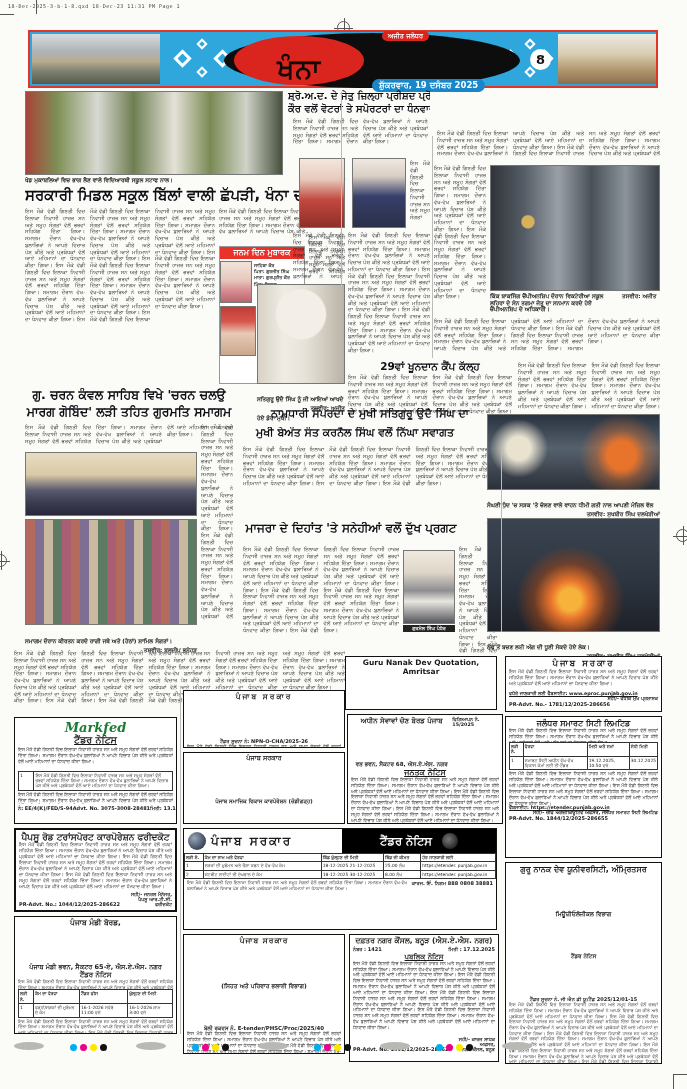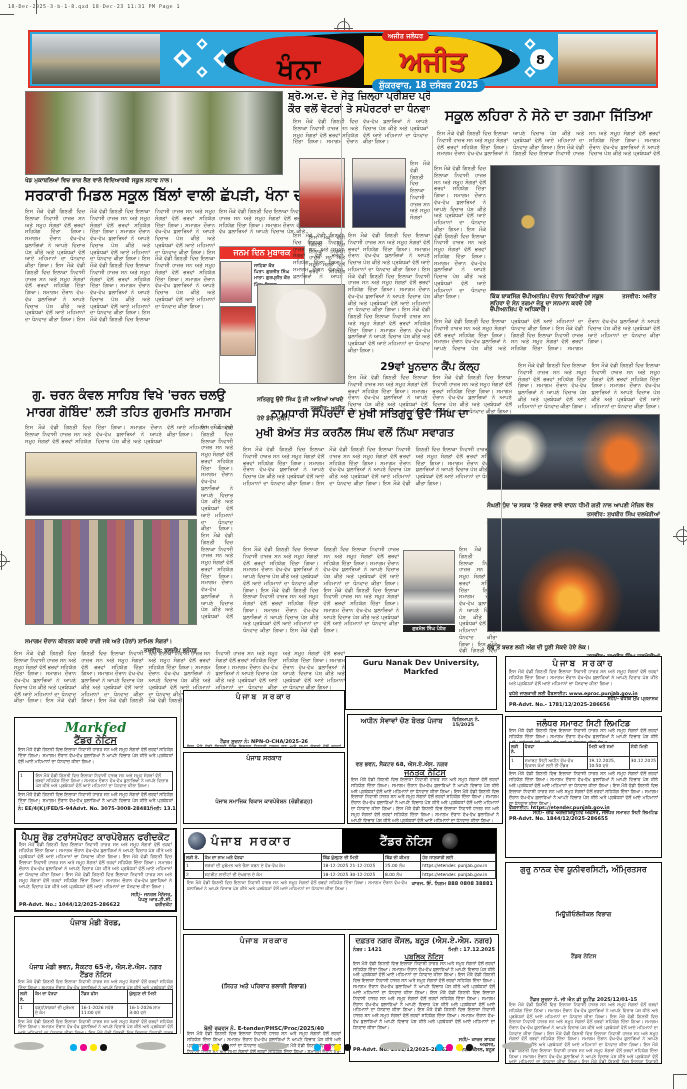--- a/index.html
+++ b/index.html
@@ -80,25 +80,22 @@
     <div class="abs diamond" style="left:186px;top:20px;"></div>
     <div class="abs diamond" style="left:474px;top:20px;"></div>
     <div class="abs diamond small" style="left:496px;top:8px;"></div>
     <div class="abs diamond small" style="left:496px;top:36px;"></div>
     <div class="abs diamond" style="left:508px;top:20px;"></div>
 
     <div class="abs oval" style="left:194px;top:1px;width:296px;height:55px;">
       <div class="abs oval-red" style="left:10px;top:3px;width:130px;height:49px;">
         <span class="city-txt">ਖੰਨਾ</span>
       </div>
-      <div class="abs oval-yellow" style="left:140px;top:3px;width:138px;height:49px;">
-        <span class="brand-txt">ਅਜੀਤ</span>
-      </div>
       <div class="abs brand-tag" style="left:158px;top:-2px;">ਅਜੀਤ ਜਲੰਧਰ</div>
-      <div class="abs date-strip" style="left:148px;top:46px;">ਸ਼ੁੱਕਰਵਾਰ, 18 ਦਸੰਬਰ 2025</div>
+      <div class="abs date-strip" style="left:148px;top:46px;">ਸ਼ੁੱਕਰਵਾਰ, 19 ਦਸੰਬਰ 2025</div>
     </div>
     <div class="abs pageno" style="left:500px;top:17px;">
       <span>8</span>
     </div>
   </div>
 
   <div class="abs ph" style="left:25px;top:91px;width:258px;height:84px;
        background:linear-gradient(90deg,#a8433a 0%,#7d8f55 12%,#d8d9d2 28%,#6f7f52 42%,#e4e2d8 58%,#7a8a54 72%,#cfd3c8 86%,#46503c 100%),linear-gradient(#9e4a40 0%,#9e4a40 18%,transparent 18%);"></div>
   <div class="abs" style="left:25px;top:177px;width:320px;display:flex;justify-content:space-between;">
     <span class="cap">ਖੇਡ ਮੁਕਾਬਲਿਆਂ ਵਿਚ ਭਾਗ ਲੈਣ ਵਾਲੇ ਵਿਦਿਆਰਥੀ ਸਕੂਲ ਸਟਾਫ ਨਾਲ।</span>
@@ -135,21 +132,20 @@
   <div class="abs hl" style="left:288px;top:103px;width:142px;font-size:10px;">ਕੌਰ ਵਲੋਂ ਵੋਟਰਾਂ ਤੇ ਸਪੋਰਟਰਾਂ ਦਾ ਧੰਨਵਾਦ</div>
   <div class="abs j" style="left:293px;top:118px;width:135px;height:38px;column-count:2;column-gap:5px;">ਇਸ ਮੌਕੇ ਵੱਡੀ ਗਿਣਤੀ ਵਿਚ ਇਲਾਕਾ ਨਿਵਾਸੀ ਹਾਜ਼ਰ ਸਨ ਅਤੇ ਸਮੂਹ ਸੰਗਤਾਂ ਵੱਲੋਂ ਭਰਵਾਂ ਸਹਿਯੋਗ ਦਿੱਤਾ ਗਿਆ। ਸਮਾਗਮ ਦੌਰਾਨ ਵੱਖ-ਵੱਖ ਬੁਲਾਰਿਆਂ ਨੇ ਆਪਣੇ ਵਿਚਾਰ ਪੇਸ਼ ਕੀਤੇ ਅਤੇ ਪ੍ਰਬੰਧਕਾਂ ਵੱਲੋਂ ਆਏ ਮਹਿਮਾਨਾਂ ਦਾ ਧੰਨਵਾਦ ਕੀਤਾ ਗਿਆ।</div>
   <div class="abs ph" style="left:299px;top:158px;width:46px;height:70px;
        background:linear-gradient(#f4e7df 0%,#e8c9bc 30%,#c2483f 60%,#8f2f2a 100%);"></div>
   <div class="abs ph" style="left:352px;top:158px;width:54px;height:70px;
        background:linear-gradient(#efe9e2 0%,#d9cfc4 25%,#37406b 55%,#2a2f49 100%);"></div>
   <div class="abs j" style="left:410px;top:160px;width:20px;height:66px;column-count:1;">ਇਸ ਮੌਕੇ ਵੱਡੀ ਗਿਣਤੀ ਵਿਚ ਇਲਾਕਾ ਨਿਵਾਸੀ ਹਾਜ਼ਰ ਸਨ ਅਤੇ ਸਮੂਹ ਸੰਗਤਾਂ ਵੱਲੋਂ ਭਰਵਾਂ ਸਹਿਯੋਗ ਦਿੱਤਾ ਗਿਆ। ਸਮਾਗਮ ਦੌਰਾਨ ਵੱਖ-ਵੱਖ ਬੁਲਾਰਿਆਂ ਨੇ ਆਪਣੇ ਵਿਚਾਰ ਪੇਸ਼ ਕੀਤੇ ਅਤੇ ਪ੍ਰਬੰਧਕਾਂ ਵੱਲੋਂ ਆਏ ਮਹਿਮਾਨਾਂ ਦਾ ਧੰਨਵਾਦ ਕੀਤਾ ਗਿਆ।</div>
   <div class="abs j" style="left:293px;top:232px;width:50px;height:48px;column-count:1;">ਇਸ ਮੌਕੇ ਵੱਡੀ ਗਿਣਤੀ ਵਿਚ ਇਲਾਕਾ ਨਿਵਾਸੀ ਹਾਜ਼ਰ ਸਨ ਅਤੇ ਸਮੂਹ ਸੰਗਤਾਂ ਵੱਲੋਂ ਭਰਵਾਂ ਸਹਿਯੋਗ ਦਿੱਤਾ ਗਿਆ। ਸਮਾਗਮ ਦੌਰਾਨ ਵੱਖ-ਵੱਖ ਬੁਲਾਰਿਆਂ ਨੇ ਆਪਣੇ ਵਿਚਾਰ ਪੇਸ਼ ਕੀਤੇ ਅਤੇ ਪ੍ਰਬੰਧਕਾਂ ਵੱਲੋਂ ਆਏ ਮਹਿਮਾਨਾਂ ਦਾ ਧੰਨਵਾਦ ਕੀਤਾ ਗਿਆ।</div>
   <div class="abs j" style="left:348px;top:232px;width:82px;height:150px;column-count:1;">ਇਸ ਮੌਕੇ ਵੱਡੀ ਗਿਣਤੀ ਵਿਚ ਇਲਾਕਾ ਨਿਵਾਸੀ ਹਾਜ਼ਰ ਸਨ ਅਤੇ ਸਮੂਹ ਸੰਗਤਾਂ ਵੱਲੋਂ ਭਰਵਾਂ ਸਹਿਯੋਗ ਦਿੱਤਾ ਗਿਆ। ਸਮਾਗਮ ਦੌਰਾਨ ਵੱਖ-ਵੱਖ ਬੁਲਾਰਿਆਂ ਨੇ ਆਪਣੇ ਵਿਚਾਰ ਪੇਸ਼ ਕੀਤੇ ਅਤੇ ਪ੍ਰਬੰਧਕਾਂ ਵੱਲੋਂ ਆਏ ਮਹਿਮਾਨਾਂ ਦਾ ਧੰਨਵਾਦ ਕੀਤਾ ਗਿਆ। ਇਸ ਮੌਕੇ ਵੱਡੀ ਗਿਣਤੀ ਵਿਚ ਇਲਾਕਾ ਨਿਵਾਸੀ ਹਾਜ਼ਰ ਸਨ ਅਤੇ ਸਮੂਹ ਸੰਗਤਾਂ ਵੱਲੋਂ ਭਰਵਾਂ ਸਹਿਯੋਗ ਦਿੱਤਾ ਗਿਆ। ਸਮਾਗਮ ਦੌਰਾਨ ਵੱਖ-ਵੱਖ ਬੁਲਾਰਿਆਂ ਨੇ ਆਪਣੇ ਵਿਚਾਰ ਪੇਸ਼ ਕੀਤੇ ਅਤੇ ਪ੍ਰਬੰਧਕਾਂ ਵੱਲੋਂ ਆਏ ਮਹਿਮਾਨਾਂ ਦਾ ਧੰਨਵਾਦ ਕੀਤਾ ਗਿਆ। ਇਸ ਮੌਕੇ ਵੱਡੀ ਗਿਣਤੀ ਵਿਚ ਇਲਾਕਾ ਨਿਵਾਸੀ ਹਾਜ਼ਰ ਸਨ ਅਤੇ ਸਮੂਹ ਸੰਗਤਾਂ ਵੱਲੋਂ ਭਰਵਾਂ ਸਹਿਯੋਗ ਦਿੱਤਾ ਗਿਆ। ਸਮਾਗਮ ਦੌਰਾਨ ਵੱਖ-ਵੱਖ ਬੁਲਾਰਿਆਂ ਨੇ ਆਪਣੇ ਵਿਚਾਰ ਪੇਸ਼ ਕੀਤੇ ਅਤੇ ਪ੍ਰਬੰਧਕਾਂ ਵੱਲੋਂ ਆਏ ਮਹਿਮਾਨਾਂ ਦਾ ਧੰਨਵਾਦ ਕੀਤਾ ਗਿਆ।</div>
 
-  <div class="abs hl" style="left:437px;top:108px;width:223px;font-size:14px;">ਸਕੂਲ ਲਹਿਰਾ ਨੇ ਸੋਨੇ ਦਾ ਤਗਮਾ ਜਿੱਤਿਆ</div>
   <div class="abs j" style="left:437px;top:130px;width:223px;height:32px;column-count:3;column-gap:5px;">ਇਸ ਮੌਕੇ ਵੱਡੀ ਗਿਣਤੀ ਵਿਚ ਇਲਾਕਾ ਨਿਵਾਸੀ ਹਾਜ਼ਰ ਸਨ ਅਤੇ ਸਮੂਹ ਸੰਗਤਾਂ ਵੱਲੋਂ ਭਰਵਾਂ ਸਹਿਯੋਗ ਦਿੱਤਾ ਗਿਆ। ਸਮਾਗਮ ਦੌਰਾਨ ਵੱਖ-ਵੱਖ ਬੁਲਾਰਿਆਂ ਨੇ ਆਪਣੇ ਵਿਚਾਰ ਪੇਸ਼ ਕੀਤੇ ਅਤੇ ਪ੍ਰਬੰਧਕਾਂ ਵੱਲੋਂ ਆਏ ਮਹਿਮਾਨਾਂ ਦਾ ਧੰਨਵਾਦ ਕੀਤਾ ਗਿਆ। ਇਸ ਮੌਕੇ ਵੱਡੀ ਗਿਣਤੀ ਵਿਚ ਇਲਾਕਾ ਨਿਵਾਸੀ ਹਾਜ਼ਰ ਸਨ ਅਤੇ ਸਮੂਹ ਸੰਗਤਾਂ ਵੱਲੋਂ ਭਰਵਾਂ ਸਹਿਯੋਗ ਦਿੱਤਾ ਗਿਆ। ਸਮਾਗਮ ਦੌਰਾਨ ਵੱਖ-ਵੱਖ ਬੁਲਾਰਿਆਂ ਨੇ ਆਪਣੇ ਵਿਚਾਰ ਪੇਸ਼ ਕੀਤੇ ਅਤੇ ਪ੍ਰਬੰਧਕਾਂ ਵੱਲੋਂ ਆਏ ਮਹਿਮਾਨਾਂ ਦਾ ਧੰਨਵਾਦ ਕੀਤਾ ਗਿਆ।</div>
   <div class="abs j" style="left:434px;top:165px;width:52px;height:150px;column-count:1;">ਇਸ ਮੌਕੇ ਵੱਡੀ ਗਿਣਤੀ ਵਿਚ ਇਲਾਕਾ ਨਿਵਾਸੀ ਹਾਜ਼ਰ ਸਨ ਅਤੇ ਸਮੂਹ ਸੰਗਤਾਂ ਵੱਲੋਂ ਭਰਵਾਂ ਸਹਿਯੋਗ ਦਿੱਤਾ ਗਿਆ। ਸਮਾਗਮ ਦੌਰਾਨ ਵੱਖ-ਵੱਖ ਬੁਲਾਰਿਆਂ ਨੇ ਆਪਣੇ ਵਿਚਾਰ ਪੇਸ਼ ਕੀਤੇ ਅਤੇ ਪ੍ਰਬੰਧਕਾਂ ਵੱਲੋਂ ਆਏ ਮਹਿਮਾਨਾਂ ਦਾ ਧੰਨਵਾਦ ਕੀਤਾ ਗਿਆ। ਇਸ ਮੌਕੇ ਵੱਡੀ ਗਿਣਤੀ ਵਿਚ ਇਲਾਕਾ ਨਿਵਾਸੀ ਹਾਜ਼ਰ ਸਨ ਅਤੇ ਸਮੂਹ ਸੰਗਤਾਂ ਵੱਲੋਂ ਭਰਵਾਂ ਸਹਿਯੋਗ ਦਿੱਤਾ ਗਿਆ। ਸਮਾਗਮ ਦੌਰਾਨ ਵੱਖ-ਵੱਖ ਬੁਲਾਰਿਆਂ ਨੇ ਆਪਣੇ ਵਿਚਾਰ ਪੇਸ਼ ਕੀਤੇ ਅਤੇ ਪ੍ਰਬੰਧਕਾਂ ਵੱਲੋਂ ਆਏ ਮਹਿਮਾਨਾਂ ਦਾ ਧੰਨਵਾਦ ਕੀਤਾ ਗਿਆ।</div>
   <div class="abs ph" style="left:490px;top:165px;width:170px;height:126px;
        background:radial-gradient(circle at 22% 45%,#d7b25a 0 4%,transparent 5%),linear-gradient(90deg,#30343a 0%,#565d66 20%,#9aa0a6 40%,#4a5058 60%,#8b939b 80%,#3c4148 100%),linear-gradient(#7d8288 0%,#4a4e54 60%,#7d4f35 85%,#5f3a28 100%);"></div>
   <div class="abs" style="left:490px;top:293px;width:170px;display:flex;gap:4px;">
     <span class="cap" style="width:128px;">ਕਿੱਕ ਬਾਕਸਿੰਗ ਚੈਂਪੀਅਨਸ਼ਿਪ ਦੌਰਾਨ ਵਿਕਟੋਰੀਆ ਸਕੂਲ ਲਹਿਰਾ ਦੇ ਸੋਨ ਤਗਮਾ ਜੇਤੂ ਦਾ ਸਨਮਾਨ ਕਰਦੇ ਹੋਏ ਚੈਂਪੀਅਨਸ਼ਿਪ ਦੇ ਅਧਿਕਾਰੀ।</span>
     <span class="credit">ਤਸਵੀਰ: ਅਜੀਤ</span>
   </div>
   <div class="abs j" style="left:434px;top:318px;width:226px;height:40px;column-count:3;column-gap:5px;">ਇਸ ਮੌਕੇ ਵੱਡੀ ਗਿਣਤੀ ਵਿਚ ਇਲਾਕਾ ਨਿਵਾਸੀ ਹਾਜ਼ਰ ਸਨ ਅਤੇ ਸਮੂਹ ਸੰਗਤਾਂ ਵੱਲੋਂ ਭਰਵਾਂ ਸਹਿਯੋਗ ਦਿੱਤਾ ਗਿਆ। ਸਮਾਗਮ ਦੌਰਾਨ ਵੱਖ-ਵੱਖ ਬੁਲਾਰਿਆਂ ਨੇ ਆਪਣੇ ਵਿਚਾਰ ਪੇਸ਼ ਕੀਤੇ ਅਤੇ ਪ੍ਰਬੰਧਕਾਂ ਵੱਲੋਂ ਆਏ ਮਹਿਮਾਨਾਂ ਦਾ ਧੰਨਵਾਦ ਕੀਤਾ ਗਿਆ। ਇਸ ਮੌਕੇ ਵੱਡੀ ਗਿਣਤੀ ਵਿਚ ਇਲਾਕਾ ਨਿਵਾਸੀ ਹਾਜ਼ਰ ਸਨ ਅਤੇ ਸਮੂਹ ਸੰਗਤਾਂ ਵੱਲੋਂ ਭਰਵਾਂ ਸਹਿਯੋਗ ਦਿੱਤਾ ਗਿਆ। ਸਮਾਗਮ ਦੌਰਾਨ ਵੱਖ-ਵੱਖ ਬੁਲਾਰਿਆਂ ਨੇ ਆਪਣੇ ਵਿਚਾਰ ਪੇਸ਼ ਕੀਤੇ ਅਤੇ ਪ੍ਰਬੰਧਕਾਂ ਵੱਲੋਂ ਆਏ ਮਹਿਮਾਨਾਂ ਦਾ ਧੰਨਵਾਦ ਕੀਤਾ ਗਿਆ।</div>
 
@@ -175,20 +171,21 @@
     <span class="cap">ਸਮਾਗਮ ਦੌਰਾਨ ਕੀਰਤਨ ਕਰਦੇ ਰਾਗੀ ਜਥੇ ਅਤੇ (ਹੇਠਾਂ) ਸ਼ਾਮਿਲ ਸੰਗਤਾਂ।</span>
     <span class="credit" style="float:right;">ਤਸਵੀਰ: ਬਲਦੀਪ ਭਨੋਹੜ</span>
   </div>
   <div class="abs j" style="left:201px;top:424px;width:32px;height:200px;column-count:1;">ਇਸ ਮੌਕੇ ਵੱਡੀ ਗਿਣਤੀ ਵਿਚ ਇਲਾਕਾ ਨਿਵਾਸੀ ਹਾਜ਼ਰ ਸਨ ਅਤੇ ਸਮੂਹ ਸੰਗਤਾਂ ਵੱਲੋਂ ਭਰਵਾਂ ਸਹਿਯੋਗ ਦਿੱਤਾ ਗਿਆ। ਸਮਾਗਮ ਦੌਰਾਨ ਵੱਖ-ਵੱਖ ਬੁਲਾਰਿਆਂ ਨੇ ਆਪਣੇ ਵਿਚਾਰ ਪੇਸ਼ ਕੀਤੇ ਅਤੇ ਪ੍ਰਬੰਧਕਾਂ ਵੱਲੋਂ ਆਏ ਮਹਿਮਾਨਾਂ ਦਾ ਧੰਨਵਾਦ ਕੀਤਾ ਗਿਆ। ਇਸ ਮੌਕੇ ਵੱਡੀ ਗਿਣਤੀ ਵਿਚ ਇਲਾਕਾ ਨਿਵਾਸੀ ਹਾਜ਼ਰ ਸਨ ਅਤੇ ਸਮੂਹ ਸੰਗਤਾਂ ਵੱਲੋਂ ਭਰਵਾਂ ਸਹਿਯੋਗ ਦਿੱਤਾ ਗਿਆ। ਸਮਾਗਮ ਦੌਰਾਨ ਵੱਖ-ਵੱਖ ਬੁਲਾਰਿਆਂ ਨੇ ਆਪਣੇ ਵਿਚਾਰ ਪੇਸ਼ ਕੀਤੇ ਅਤੇ ਪ੍ਰਬੰਧਕਾਂ ਵੱਲੋਂ ਆਏ ਮਹਿਮਾਨਾਂ ਦਾ ਧੰਨਵਾਦ ਕੀਤਾ ਗਿਆ।</div>
   <div class="abs j" style="left:14px;top:650px;width:331px;height:62px;column-count:5;column-gap:5px;">ਇਸ ਮੌਕੇ ਵੱਡੀ ਗਿਣਤੀ ਵਿਚ ਇਲਾਕਾ ਨਿਵਾਸੀ ਹਾਜ਼ਰ ਸਨ ਅਤੇ ਸਮੂਹ ਸੰਗਤਾਂ ਵੱਲੋਂ ਭਰਵਾਂ ਸਹਿਯੋਗ ਦਿੱਤਾ ਗਿਆ। ਸਮਾਗਮ ਦੌਰਾਨ ਵੱਖ-ਵੱਖ ਬੁਲਾਰਿਆਂ ਨੇ ਆਪਣੇ ਵਿਚਾਰ ਪੇਸ਼ ਕੀਤੇ ਅਤੇ ਪ੍ਰਬੰਧਕਾਂ ਵੱਲੋਂ ਆਏ ਮਹਿਮਾਨਾਂ ਦਾ ਧੰਨਵਾਦ ਕੀਤਾ ਗਿਆ। ਇਸ ਮੌਕੇ ਵੱਡੀ ਗਿਣਤੀ ਵਿਚ ਇਲਾਕਾ ਨਿਵਾਸੀ ਹਾਜ਼ਰ ਸਨ ਅਤੇ ਸਮੂਹ ਸੰਗਤਾਂ ਵੱਲੋਂ ਭਰਵਾਂ ਸਹਿਯੋਗ ਦਿੱਤਾ ਗਿਆ। ਸਮਾਗਮ ਦੌਰਾਨ ਵੱਖ-ਵੱਖ ਬੁਲਾਰਿਆਂ ਨੇ ਆਪਣੇ ਵਿਚਾਰ ਪੇਸ਼ ਕੀਤੇ ਅਤੇ ਪ੍ਰਬੰਧਕਾਂ ਵੱਲੋਂ ਆਏ ਮਹਿਮਾਨਾਂ ਦਾ ਧੰਨਵਾਦ ਕੀਤਾ ਗਿਆ। ਇਸ ਮੌਕੇ ਵੱਡੀ ਗਿਣਤੀ ਵਿਚ ਇਲਾਕਾ ਨਿਵਾਸੀ ਹਾਜ਼ਰ ਸਨ ਅਤੇ ਸਮੂਹ ਸੰਗਤਾਂ ਵੱਲੋਂ ਭਰਵਾਂ ਸਹਿਯੋਗ ਦਿੱਤਾ ਗਿਆ। ਸਮਾਗਮ ਦੌਰਾਨ ਵੱਖ-ਵੱਖ ਬੁਲਾਰਿਆਂ ਨੇ ਆਪਣੇ ਵਿਚਾਰ ਪੇਸ਼ ਕੀਤੇ ਅਤੇ ਪ੍ਰਬੰਧਕਾਂ ਵੱਲੋਂ ਆਏ ਮਹਿਮਾਨਾਂ ਦਾ ਧੰਨਵਾਦ ਕੀਤਾ ਗਿਆ। ਇਸ ਮੌਕੇ ਵੱਡੀ ਗਿਣਤੀ ਵਿਚ ਇਲਾਕਾ ਨਿਵਾਸੀ ਹਾਜ਼ਰ ਸਨ ਅਤੇ ਸਮੂਹ ਸੰਗਤਾਂ ਵੱਲੋਂ ਭਰਵਾਂ ਸਹਿਯੋਗ ਦਿੱਤਾ ਗਿਆ। ਸਮਾਗਮ ਦੌਰਾਨ ਵੱਖ-ਵੱਖ ਬੁਲਾਰਿਆਂ ਨੇ ਆਪਣੇ ਵਿਚਾਰ ਪੇਸ਼ ਕੀਤੇ ਅਤੇ ਪ੍ਰਬੰਧਕਾਂ ਵੱਲੋਂ ਆਏ ਮਹਿਮਾਨਾਂ ਦਾ ਧੰਨਵਾਦ ਕੀਤਾ ਗਿਆ। ਇਸ ਮੌਕੇ ਵੱਡੀ ਗਿਣਤੀ ਵਿਚ ਇਲਾਕਾ ਨਿਵਾਸੀ ਹਾਜ਼ਰ ਸਨ ਅਤੇ ਸਮੂਹ ਸੰਗਤਾਂ ਵੱਲੋਂ ਭਰਵਾਂ ਸਹਿਯੋਗ ਦਿੱਤਾ ਗਿਆ। ਸਮਾਗਮ ਦੌਰਾਨ ਵੱਖ-ਵੱਖ ਬੁਲਾਰਿਆਂ ਨੇ ਆਪਣੇ ਵਿਚਾਰ ਪੇਸ਼ ਕੀਤੇ ਅਤੇ ਪ੍ਰਬੰਧਕਾਂ ਵੱਲੋਂ ਆਏ ਮਹਿਮਾਨਾਂ ਦਾ ਧੰਨਵਾਦ ਕੀਤਾ ਗਿਆ।</div>
 
   <div class="abs hl" style="left:255px;top:408px;width:230px;font-size:11px;">ਨਾਮਧਾਰੀ ਸੰਪਰਦਾ ਦੇ ਮੁਖੀ ਸਤਿਗੁਰੂ ਉਦੈ ਸਿੰਘ ਦਾ</div>
   <div class="abs hl" style="left:240px;top:427px;width:230px;font-size:11px;">ਮੁਖੀ ਬੇਅੰਤ ਸੰਤ ਕਰਨੈਲ ਸਿੰਘ ਵਲੋਂ ਨਿੱਘਾ ਸਵਾਗਤ</div>
   <div class="abs j" style="left:243px;top:446px;width:254px;height:54px;column-count:3;column-gap:5px;">ਇਸ ਮੌਕੇ ਵੱਡੀ ਗਿਣਤੀ ਵਿਚ ਇਲਾਕਾ ਨਿਵਾਸੀ ਹਾਜ਼ਰ ਸਨ ਅਤੇ ਸਮੂਹ ਸੰਗਤਾਂ ਵੱਲੋਂ ਭਰਵਾਂ ਸਹਿਯੋਗ ਦਿੱਤਾ ਗਿਆ। ਸਮਾਗਮ ਦੌਰਾਨ ਵੱਖ-ਵੱਖ ਬੁਲਾਰਿਆਂ ਨੇ ਆਪਣੇ ਵਿਚਾਰ ਪੇਸ਼ ਕੀਤੇ ਅਤੇ ਪ੍ਰਬੰਧਕਾਂ ਵੱਲੋਂ ਆਏ ਮਹਿਮਾਨਾਂ ਦਾ ਧੰਨਵਾਦ ਕੀਤਾ ਗਿਆ। ਇਸ ਮੌਕੇ ਵੱਡੀ ਗਿਣਤੀ ਵਿਚ ਇਲਾਕਾ ਨਿਵਾਸੀ ਹਾਜ਼ਰ ਸਨ ਅਤੇ ਸਮੂਹ ਸੰਗਤਾਂ ਵੱਲੋਂ ਭਰਵਾਂ ਸਹਿਯੋਗ ਦਿੱਤਾ ਗਿਆ। ਸਮਾਗਮ ਦੌਰਾਨ ਵੱਖ-ਵੱਖ ਬੁਲਾਰਿਆਂ ਨੇ ਆਪਣੇ ਵਿਚਾਰ ਪੇਸ਼ ਕੀਤੇ ਅਤੇ ਪ੍ਰਬੰਧਕਾਂ ਵੱਲੋਂ ਆਏ ਮਹਿਮਾਨਾਂ ਦਾ ਧੰਨਵਾਦ ਕੀਤਾ ਗਿਆ। ਇਸ ਮੌਕੇ ਵੱਡੀ ਗਿਣਤੀ ਵਿਚ ਇਲਾਕਾ ਨਿਵਾਸੀ ਹਾਜ਼ਰ ਸਨ ਅਤੇ ਸਮੂਹ ਸੰਗਤਾਂ ਵੱਲੋਂ ਭਰਵਾਂ ਸਹਿਯੋਗ ਦਿੱਤਾ ਗਿਆ। ਸਮਾਗਮ ਦੌਰਾਨ ਵੱਖ-ਵੱਖ ਬੁਲਾਰਿਆਂ ਨੇ ਆਪਣੇ ਵਿਚਾਰ ਪੇਸ਼ ਕੀਤੇ ਅਤੇ ਪ੍ਰਬੰਧਕਾਂ ਵੱਲੋਂ ਆਏ ਮਹਿਮਾਨਾਂ ਦਾ ਧੰਨਵਾਦ ਕੀਤਾ ਗਿਆ।</div>
 
+  <div class="abs hl" style="left:205px;top:522px;width:292px;font-size:12px;">ਮਾਜਰਾ ਦੇ ਦਿਹਾਂਤ 'ਤੇ ਸਨੇਹੀਆਂ ਵਲੋਂ ਦੁੱਖ ਪ੍ਰਗਟ</div>
   <div class="abs j" style="left:243px;top:546px;width:156px;height:108px;column-count:2;column-gap:5px;">ਇਸ ਮੌਕੇ ਵੱਡੀ ਗਿਣਤੀ ਵਿਚ ਇਲਾਕਾ ਨਿਵਾਸੀ ਹਾਜ਼ਰ ਸਨ ਅਤੇ ਸਮੂਹ ਸੰਗਤਾਂ ਵੱਲੋਂ ਭਰਵਾਂ ਸਹਿਯੋਗ ਦਿੱਤਾ ਗਿਆ। ਸਮਾਗਮ ਦੌਰਾਨ ਵੱਖ-ਵੱਖ ਬੁਲਾਰਿਆਂ ਨੇ ਆਪਣੇ ਵਿਚਾਰ ਪੇਸ਼ ਕੀਤੇ ਅਤੇ ਪ੍ਰਬੰਧਕਾਂ ਵੱਲੋਂ ਆਏ ਮਹਿਮਾਨਾਂ ਦਾ ਧੰਨਵਾਦ ਕੀਤਾ ਗਿਆ। ਇਸ ਮੌਕੇ ਵੱਡੀ ਗਿਣਤੀ ਵਿਚ ਇਲਾਕਾ ਨਿਵਾਸੀ ਹਾਜ਼ਰ ਸਨ ਅਤੇ ਸਮੂਹ ਸੰਗਤਾਂ ਵੱਲੋਂ ਭਰਵਾਂ ਸਹਿਯੋਗ ਦਿੱਤਾ ਗਿਆ। ਸਮਾਗਮ ਦੌਰਾਨ ਵੱਖ-ਵੱਖ ਬੁਲਾਰਿਆਂ ਨੇ ਆਪਣੇ ਵਿਚਾਰ ਪੇਸ਼ ਕੀਤੇ ਅਤੇ ਪ੍ਰਬੰਧਕਾਂ ਵੱਲੋਂ ਆਏ ਮਹਿਮਾਨਾਂ ਦਾ ਧੰਨਵਾਦ ਕੀਤਾ ਗਿਆ। ਇਸ ਮੌਕੇ ਵੱਡੀ ਗਿਣਤੀ ਵਿਚ ਇਲਾਕਾ ਨਿਵਾਸੀ ਹਾਜ਼ਰ ਸਨ ਅਤੇ ਸਮੂਹ ਸੰਗਤਾਂ ਵੱਲੋਂ ਭਰਵਾਂ ਸਹਿਯੋਗ ਦਿੱਤਾ ਗਿਆ। ਸਮਾਗਮ ਦੌਰਾਨ ਵੱਖ-ਵੱਖ ਬੁਲਾਰਿਆਂ ਨੇ ਆਪਣੇ ਵਿਚਾਰ ਪੇਸ਼ ਕੀਤੇ ਅਤੇ ਪ੍ਰਬੰਧਕਾਂ ਵੱਲੋਂ ਆਏ ਮਹਿਮਾਨਾਂ ਦਾ ਧੰਨਵਾਦ ਕੀਤਾ ਗਿਆ। ਇਸ ਮੌਕੇ ਵੱਡੀ ਗਿਣਤੀ ਵਿਚ ਇਲਾਕਾ ਨਿਵਾਸੀ ਹਾਜ਼ਰ ਸਨ ਅਤੇ ਸਮੂਹ ਸੰਗਤਾਂ ਵੱਲੋਂ ਭਰਵਾਂ ਸਹਿਯੋਗ ਦਿੱਤਾ ਗਿਆ। ਸਮਾਗਮ ਦੌਰਾਨ ਵੱਖ-ਵੱਖ ਬੁਲਾਰਿਆਂ ਨੇ ਆਪਣੇ ਵਿਚਾਰ ਪੇਸ਼ ਕੀਤੇ ਅਤੇ ਪ੍ਰਬੰਧਕਾਂ ਵੱਲੋਂ ਆਏ ਮਹਿਮਾਨਾਂ ਦਾ ਧੰਨਵਾਦ ਕੀਤਾ ਗਿਆ।</div>
   <div class="abs ph" style="left:403px;top:550px;width:52px;height:74px;
        background:linear-gradient(#efe9e0 0%,#ded6c8 30%,#8e8f92 55%,#e8e6e0 70%,#54565c 100%);"></div>
   <div class="abs" style="left:403px;top:625px;width:52px;background:#222;color:#fff;font-size:4.8px;font-weight:bold;text-align:center;padding:1px 0;">ਗੁਰਮੇਲ ਸਿੰਘ ਪੰਧੇਰ</div>
   <div class="abs j" style="left:459px;top:546px;width:38px;height:108px;column-count:1;">ਇਸ ਮੌਕੇ ਵੱਡੀ ਗਿਣਤੀ ਵਿਚ ਇਲਾਕਾ ਨਿਵਾਸੀ ਹਾਜ਼ਰ ਸਨ ਅਤੇ ਸਮੂਹ ਸੰਗਤਾਂ ਵੱਲੋਂ ਭਰਵਾਂ ਸਹਿਯੋਗ ਦਿੱਤਾ ਗਿਆ। ਸਮਾਗਮ ਦੌਰਾਨ ਵੱਖ-ਵੱਖ ਬੁਲਾਰਿਆਂ ਨੇ ਆਪਣੇ ਵਿਚਾਰ ਪੇਸ਼ ਕੀਤੇ ਅਤੇ ਪ੍ਰਬੰਧਕਾਂ ਵੱਲੋਂ ਆਏ ਮਹਿਮਾਨਾਂ ਦਾ ਧੰਨਵਾਦ ਕੀਤਾ ਗਿਆ। ਇਸ ਮੌਕੇ ਵੱਡੀ ਗਿਣਤੀ ਵਿਚ ਇਲਾਕਾ ਨਿਵਾਸੀ ਹਾਜ਼ਰ ਸਨ ਅਤੇ ਸਮੂਹ ਸੰਗਤਾਂ ਵੱਲੋਂ ਭਰਵਾਂ ਸਹਿਯੋਗ ਦਿੱਤਾ ਗਿਆ। ਸਮਾਗਮ ਦੌਰਾਨ ਵੱਖ-ਵੱਖ ਬੁਲਾਰਿਆਂ ਨੇ ਆਪਣੇ ਵਿਚਾਰ ਪੇਸ਼ ਕੀਤੇ ਅਤੇ ਪ੍ਰਬੰਧਕਾਂ ਵੱਲੋਂ ਆਏ ਮਹਿਮਾਨਾਂ ਦਾ ਧੰਨਵਾਦ ਕੀਤਾ ਗਿਆ।</div>
 
   <div class="abs ph" style="left:487px;top:414px;width:173px;height:76px;
        background:radial-gradient(circle at 78% 55%,#e8742c 0 10%,rgba(232,116,44,.4) 18%,transparent 30%),radial-gradient(circle at 18% 45%,#e8e2cf 0 8%,transparent 20%),linear-gradient(#2a3340 0%,#56616e 45%,#2c3038 100%);"></div>
   <div class="abs" style="left:487px;top:492px;width:173px;">
     <span class="cap">ਸੰਘਣੀ ਧੁੰਦ 'ਚ ਸੜਕ 'ਤੇ ਚੱਲਣ ਵਾਲੇ ਵਾਹਨ ਧੀਮੀ ਗਤੀ ਨਾਲ ਆਪਣੀ ਮੰਜ਼ਿਲ ਵੱਲ ਜਾਂਦੇ ਹੋਏ।</span>
@@ -196,21 +193,21 @@
   </div>
 
   <div class="abs ph" style="left:487px;top:518px;width:173px;height:114px;
        background:radial-gradient(circle at 48% 72%,#f7b23c 0 9%,#e8742c 16%,rgba(160,70,25,.55) 30%,transparent 45%),linear-gradient(#3a4450 0%,#2d3540 55%,#1e2128 100%);"></div>
   <div class="abs" style="left:487px;top:634px;width:173px;">
     <span class="cap">ਠੰਢ ਤੋਂ ਬਚਣ ਲਈ ਅੱਗ ਦੀ ਧੂਣੀ ਸੇਕਦੇ ਹੋਏ ਲੋਕ।</span>
     <span class="credit" style="float:right;">ਤਸਵੀਰ: ਸੁਖਬੀਰ ਸਿੰਘ ਦਲਖੇੜੀਆਂ</span>
   </div>
 
   <div class="abs ad" style="left:345px;top:656px;width:152px;height:54px;">
-    <div class="t1" style="font-size:7.5px;">Guru Nanak Dev University, Markfed</div>
+    <div class="t1" style="font-size:7.5px;">Guru Nanak Dev Quotation, Amritsar</div>
     <div class="t2" style="font-size:7px;">Quotation Notice</div>
     <div class="j" style="height:26px;font-size:4.6px;">Sealed quotations are invited from registered firms for the supply of laboratory equipment. Terms and conditions may be seen on the university website before the last date. The university reserves the right to accept or reject any quotation without assigning any reason thereof.</div>
 
   </div>
 
   <div class="abs ad" style="left:505px;top:656px;width:157px;height:56px;">
     <div class="t1" style="font-size:8.5px;letter-spacing:2px;">ਪੰਜਾਬ ਸਰਕਾਰ</div>
     <div class="j" style="height:22px;font-size:4.6px;">ਇਸ ਮੌਕੇ ਵੱਡੀ ਗਿਣਤੀ ਵਿਚ ਇਲਾਕਾ ਨਿਵਾਸੀ ਹਾਜ਼ਰ ਸਨ ਅਤੇ ਸਮੂਹ ਸੰਗਤਾਂ ਵੱਲੋਂ ਭਰਵਾਂ ਸਹਿਯੋਗ ਦਿੱਤਾ ਗਿਆ। ਸਮਾਗਮ ਦੌਰਾਨ ਵੱਖ-ਵੱਖ ਬੁਲਾਰਿਆਂ ਨੇ ਆਪਣੇ ਵਿਚਾਰ ਪੇਸ਼ ਕੀਤੇ ਅਤੇ ਪ੍ਰਬੰਧਕਾਂ ਵੱਲੋਂ ਆਏ ਮਹਿਮਾਨਾਂ ਦਾ ਧੰਨਵਾਦ ਕੀਤਾ ਗਿਆ।</div>
     <div style="font-size:4.8px;font-weight:bold;" class="u">ਵਧੇਰੇ ਜਾਣਕਾਰੀ ਲਈ ਵੈੱਬਸਾਈਟ: www.eproc.punjab.gov.in</div>
     <div class="sign">ਸਹੀ/- ਵਧੀਕ ਮੁੱਖ ਪ੍ਰਸ਼ਾਸਕ</div>

